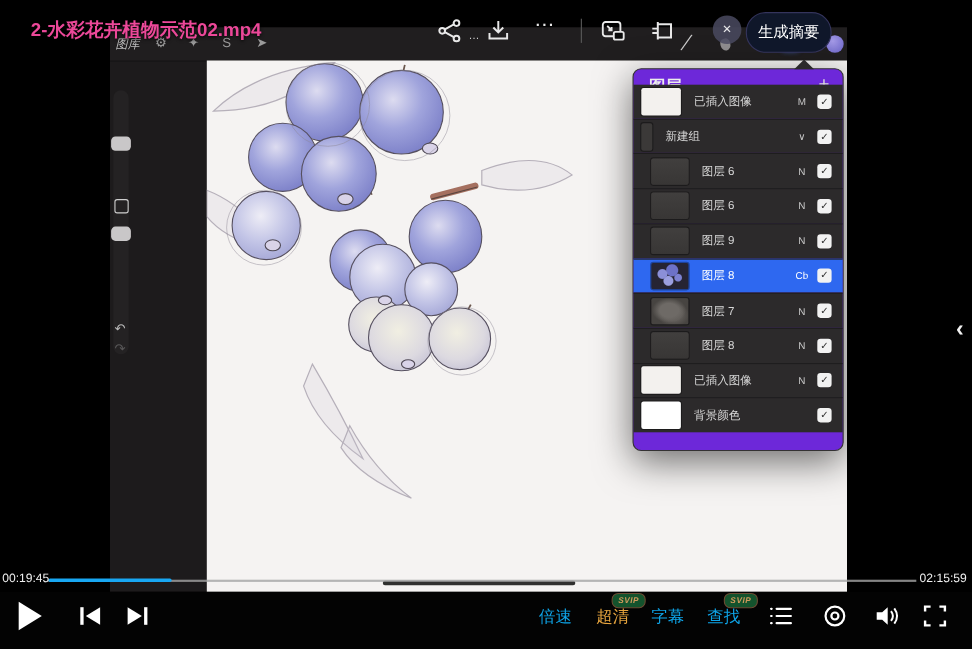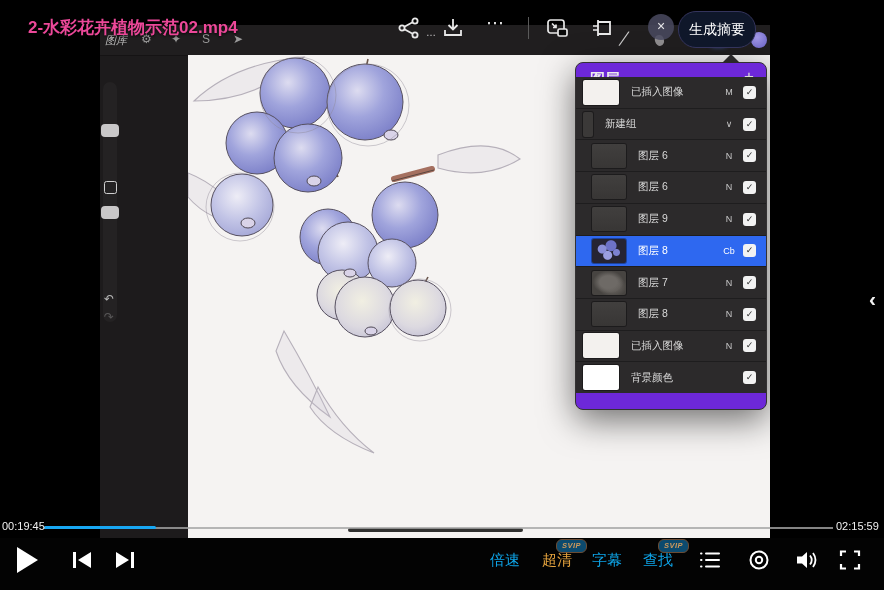--- a/index.html
+++ b/index.html
@@ -94,21 +94,21 @@
   
   #progress-track{left:44px;top:527px;width:789px;height:2px;background:rgba(165,165,165,.8);z-index:25;}
   #progress-fill{left:44px;top:526px;width:112px;height:3px;background:#18a7f2;border-radius:2px;z-index:26;}
   .timetxt{top:520px;font-size:11px;color:#f0f0f0;z-index:27;}
 
   
   #bottombar{left:0;top:538px;width:884px;height:52px;background:#030303;z-index:30;}
   #play-btn{position:absolute;left:17px;top:9px;width:0;height:0;border-left:21px solid #fff;
             border-top:13px solid transparent;border-bottom:13px solid transparent;}
   .ctl-text{position:absolute;top:13px;font-size:15px;color:#0ea5e9;}
-  .svip-badge{position:absolute;top:1px;width:29px;height:12px;border-radius:6px;background:#0c4a6e;
+  .svip-badge{position:absolute;top:1px;width:29px;height:12px;border-radius:6px;background:#14532d;
               border:1px solid #6b4b33;color:#cf9a5c;font-size:7.5px;font-weight:bold;font-style:italic;
               text-align:center;line-height:12px;letter-spacing:.5px;}
   .ctl-svg{position:absolute;top:11px;}
 
   #side-chevron{left:869px;top:287px;font-size:21px;font-weight:bold;color:#f2f2f2;z-index:30;}
 </style>
 </head>
 <body>
 
 <div id="stage">

